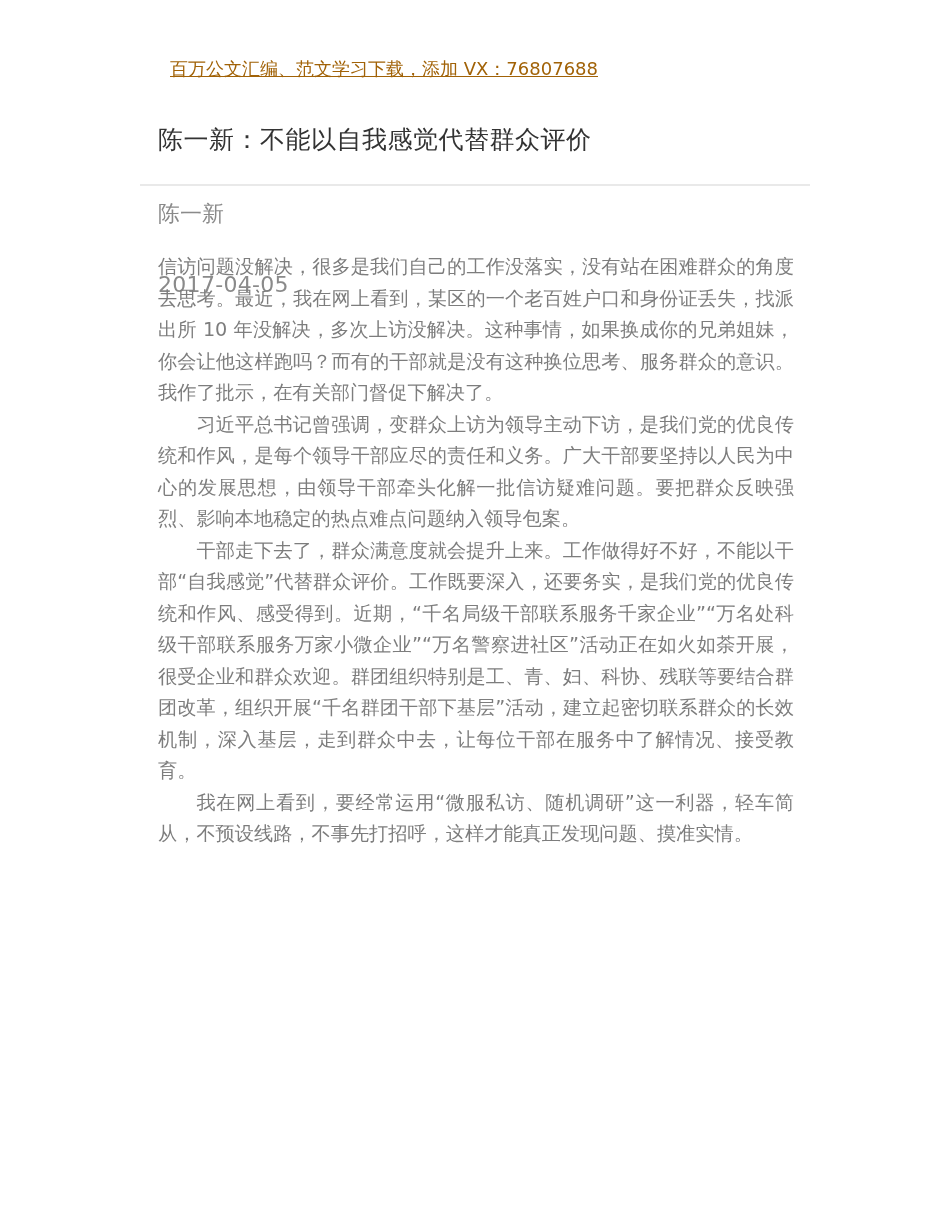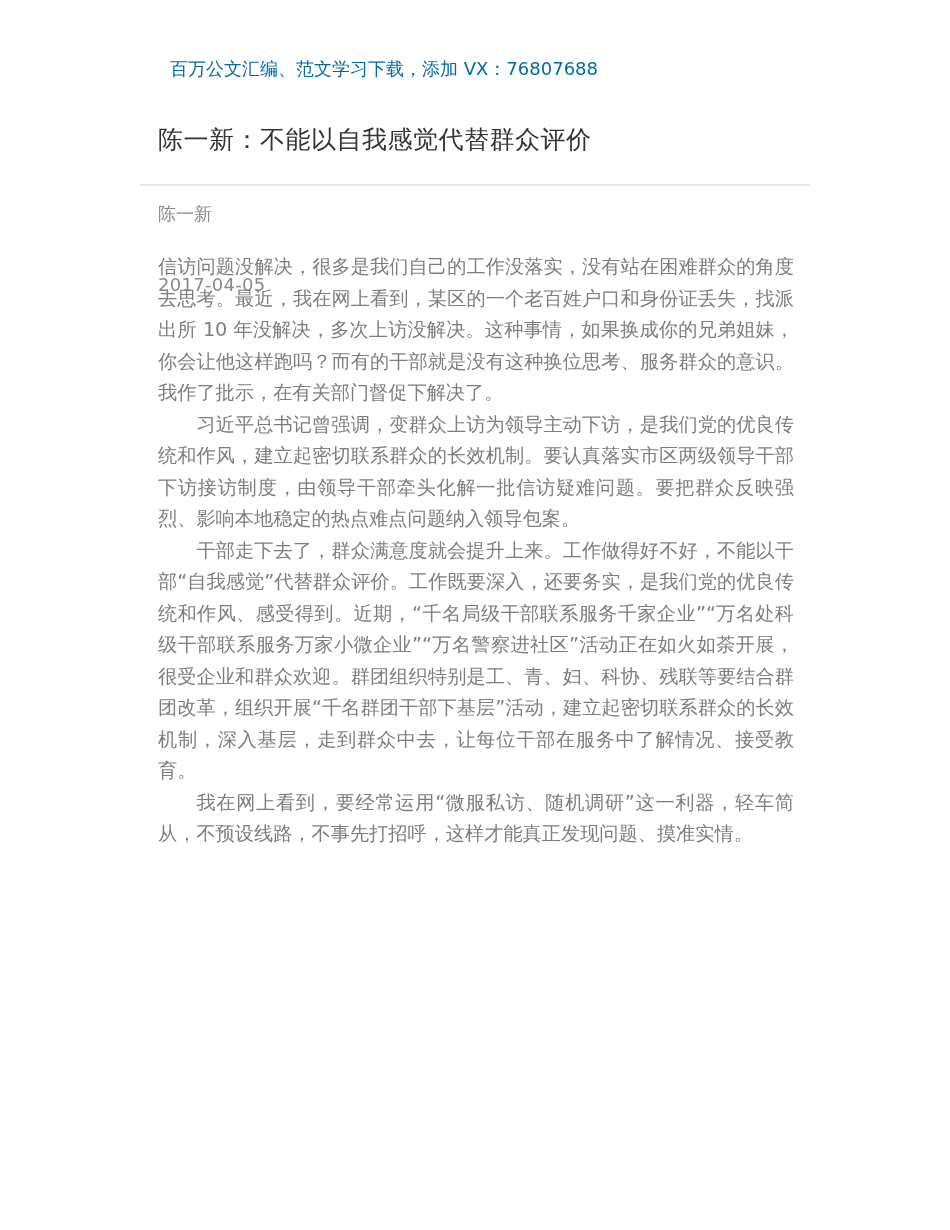--- a/index.html
+++ b/index.html
@@ -13,24 +13,25 @@
       position: relative;
       overflow: hidden;
       font-family: "DejaVu Sans", "Liberation Sans", sans-serif;
     }
     .banner {
       position: absolute;
       top: 56px;
       left: 0;
       width: 768px;
       text-align: center;
-      color: #0369a1;
+      color: #a16207;
       font-size: 18px;
       line-height: 26px;
       letter-spacing: 0px;
+      text-decoration: underline;
     }
     .title {
       position: absolute;
       top: 122px;
       left: 158px;
       font-size: 25px;
       line-height: 36px;
       color: #333333;
       letter-spacing: 0.5px;
     }
@@ -38,21 +39,21 @@
       position: absolute;
       top: 184px;
       left: 140px;
       width: 670px;
       height: 0;
       border-top: 2px solid #e9e9e9;
     }
     .meta {
       position: absolute;
       left: 158px;
-      font-size: 18px;
+      font-size: 22px;
       color: #8a8a8a;
       line-height: 22px;
     }
     .meta.author { top: 203px; }
     .meta.date { top: 226px; letter-spacing: 0.3px; margin-top: 48px; }
     .content {
       position: absolute;
       top: 251px;
       left: 158px;
       width: 636px;
@@ -77,16 +78,16 @@
 
 <h1 class="title" style="margin:0;font-weight:normal;">陈一新：不能以自我感觉代替群众评价</h1>
 
 <div class="divider"></div>
 
 <div class="meta author">陈一新</div>
 <div class="meta date">2017-04-05</div>
 
 <div class="content">
   <p>信访问题没解决，很多是我们自己的工作没落实，没有站在困难群众的角度去思考。最近，我在网上看到，某区的一个老百姓户口和身份证丢失，找派出所 10 年没解决，多次上访没解决。这种事情，如果换成你的兄弟姐妹，你会让他这样跑吗？而有的干部就是没有这种换位思考、服务群众的意识。我作了批示，在有关部门督促下解决了。</p>
-  <p class="indent">习近平总书记曾强调，变群众上访为领导主动下访，是我们党的优良传统和作风，建立起密切联系群众的长效机制。要认真落实市区两级领导干部下访接访制度，由领导干部牵头化解一批信访疑难问题。要把群众反映强烈、影响本地稳定的热点难点问题纳入领导包案。</p>
+  <p class="indent">习近平总书记曾强调，变群众上访为领导主动下访，是我们党的优良传统和作风，是每个领导干部应尽的责任和义务。广大干部要坚持以人民为中心的发展思想，由领导干部牵头化解一批信访疑难问题。要把群众反映强烈、影响本地稳定的热点难点问题纳入领导包案。</p>
   <p class="indent">干部走下去了，群众满意度就会提升上来。工作做得好不好，不能以干部“自我感觉”代替群众评价。工作既要深入，还要务实，是我们党的优良传统和作风、感受得到。近期，“千名局级干部联系服务千家企业”“万名处科级干部联系服务万家小微企业”“万名警察进社区”活动正在如火如荼开展，很受企业和群众欢迎。群团组织特别是工、青、妇、科协、残联等要结合群团改革，组织开展“千名群团干部下基层”活动，建立起密切联系群众的长效机制，深入基层，走到群众中去，让每位干部在服务中了解情况、接受教育。</p>
   <p class="indent">我在网上看到，要经常运用“微服私访、随机调研”这一利器，轻车简从，不预设线路，不事先打招呼，这样才能真正发现问题、摸准实情。</p>
 </div>
 
 </body></html>

